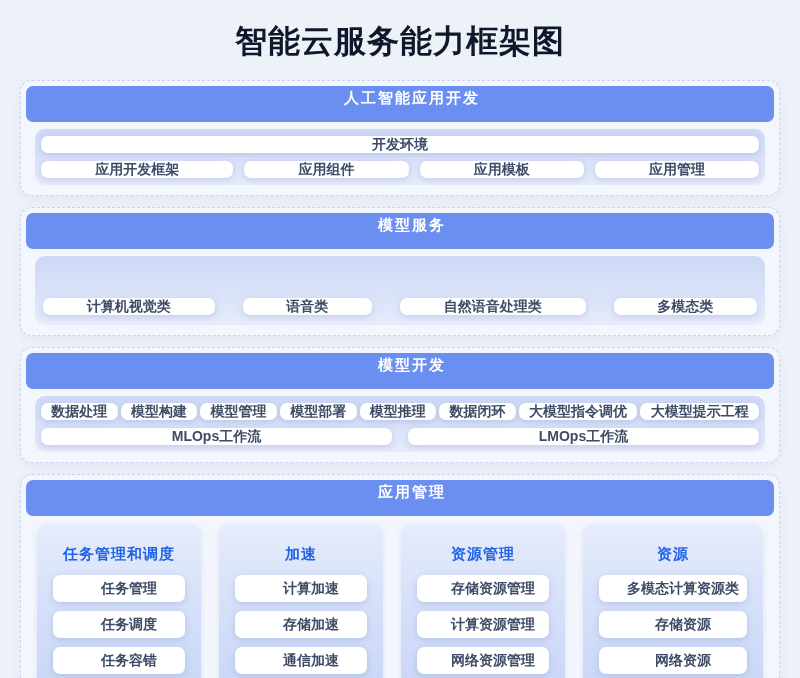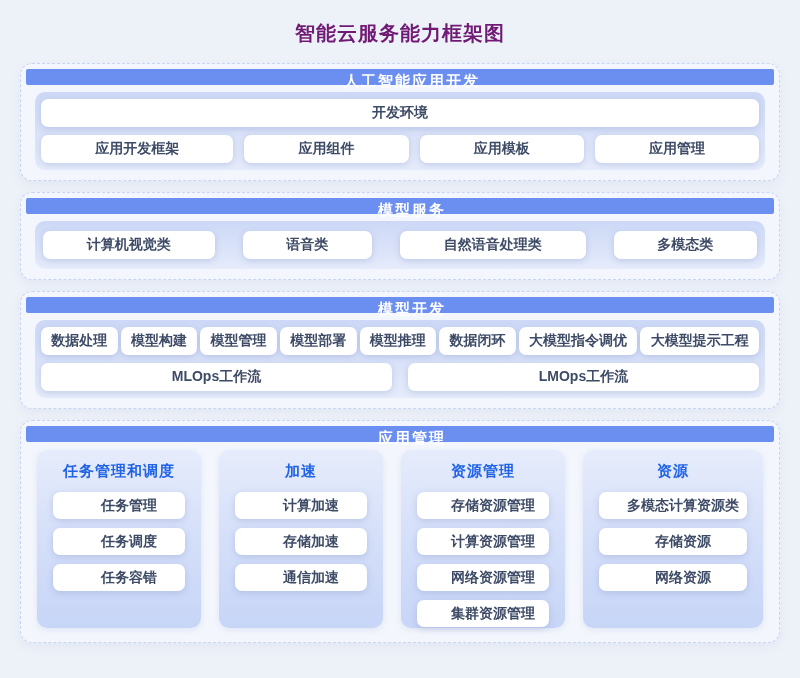--- a/index.html
+++ b/index.html
@@ -6,74 +6,74 @@
   body{
     width:800px;height:678px;
     background:#edf1f8;
     font-family:"Liberation Sans","DejaVu Sans",sans-serif;
     overflow:hidden;
   }
   .page{width:800px;height:678px;box-sizing:border-box;padding-top:20px;}
   .title{
     margin:0 0 16px 0;
     text-align:center;
-    font-size:20px;
+    font-size:32px;
     font-weight:800;
-    color:#701a75;
+    color:#0f172a;
     letter-spacing:1px;
   }
   .panel{
     margin:0 20px 11px 20px;
     border:1px dashed #c7d4f3;
     border-radius:12px;
     background:#f3f6fc;
     padding:5px;
     box-sizing:border-box;
     box-shadow:0 4px 10px rgba(140,160,210,0.10);
   }
   .panel-header{
-    height:16px;
+    height:36px;
     line-height:23px;
     background:#6b8ef1;
-    border-radius:2px;
+    border-radius:7px;
     text-align:center;
     color:#ffffff;
     font-size:15px;
     font-weight:700;
     letter-spacing:2px;
     padding-left:24px;
   }
   .panel-body{
     margin:7px 9px 5px 9px;
     background:linear-gradient(180deg,#ccd8f6 0%,#dde5f9 70%,#e6ecfb 100%);
     border-radius:10px;
     padding:7px 6px;
     display:flex;
     flex-direction:column;
     gap:8px;
   }
   .panel--service .panel-body{padding:10px 6px;}
   .chip{
     background:#ffffff;
     border-radius:7px;
-    height:28px;
+    height:17px;
     display:flex;
     align-items:center;
     justify-content:center;
     font-size:14px;
     font-weight:600;
     color:#3e4b66;
     box-shadow:0 2px 6px rgba(110,130,185,0.28);
     white-space:nowrap;
     padding:0 8px;
     box-sizing:border-box;
   }
   .chip-row{display:flex;gap:11px;}
   .chip-row .chip{flex:1 1 auto;}
-  .chip-row--widegap{gap:28px;padding:0 2px;}
+  .chip-row--widegap{gap:28px;padding:0 2px;margin-top:32px;}
   .chip-row--dense{gap:3px;}
   .chip-row--workflows{gap:16px;}
   .chip--full{width:100%;}
   
   .infra-grid{
     display:flex;
     gap:18px;
     align-items:stretch;
     margin:8px 11px 9px 11px;
     height:178px;
@@ -86,21 +86,21 @@
     flex-direction:column;
     padding:11px 16px 12px 16px;
     box-sizing:border-box;
     box-shadow:0 2px 6px rgba(140,160,210,0.18);
   }
   .infra-card-title{
     text-align:center;
     font-size:15px;
     font-weight:700;
     color:#2063e6;
-    margin:1px 0 11px 0;
+    margin:10px 0 11px 0;
     letter-spacing:1px;
   }
   .infra-card .chip{height:27px;margin-bottom:9px;flex:0 0 auto;padding-left:28px;}
   .infra-card .chip:last-child{margin-bottom:0;}
 </style>
 </head>
 <body>
 
 <div class="page">
   <h1 class="title">智能云服务能力框架图</h1>

